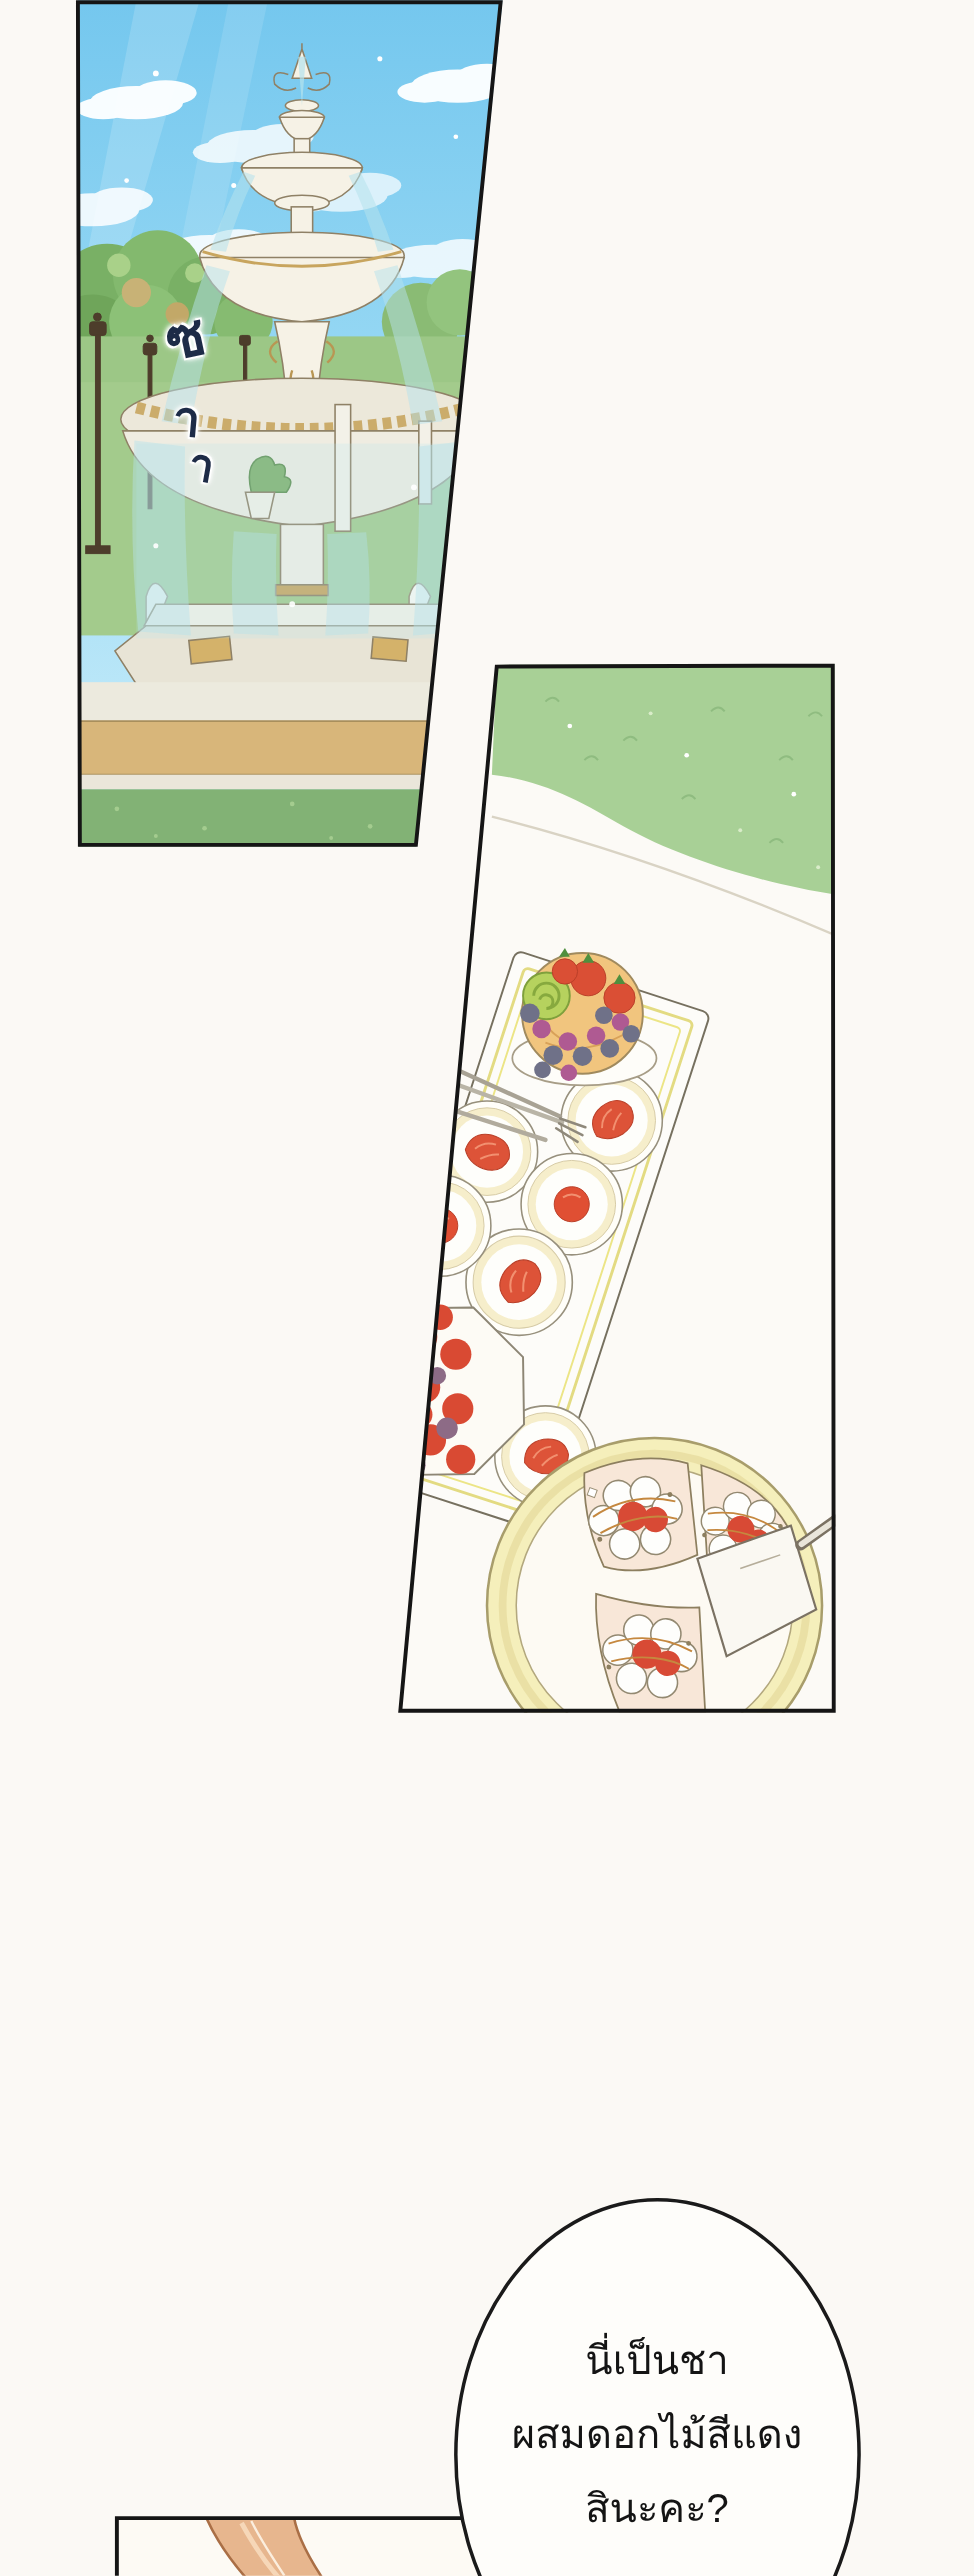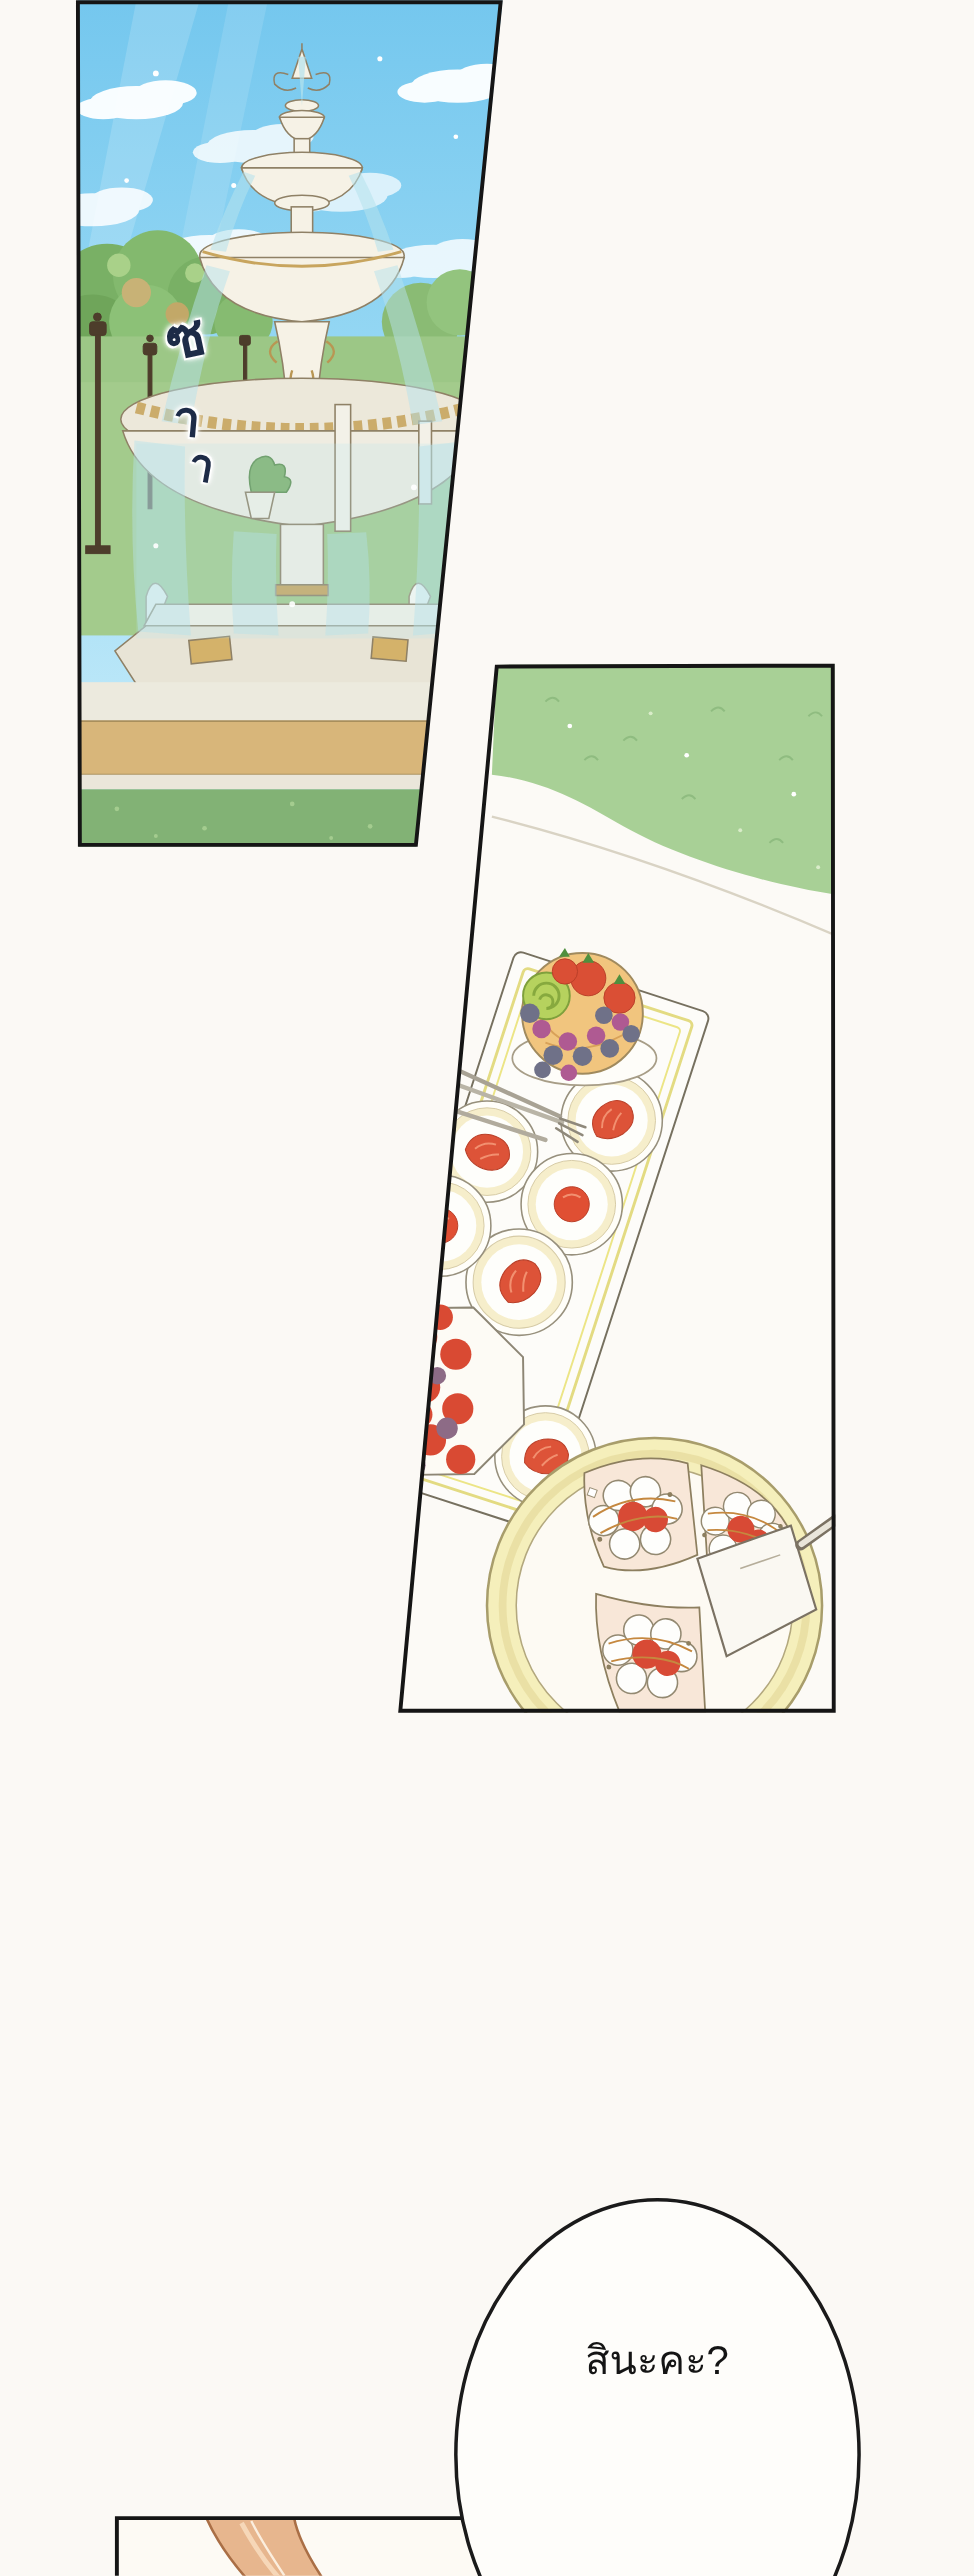--- a/index.html
+++ b/index.html
@@ -340,17 +340,19 @@
   <ellipse cx="675" cy="2520" rx="207" ry="262" fill="#fefdfa" stroke="#1a1a1a" stroke-width="3.6"></ellipse>
 </svg>
 
   <div class="sfx">
     <span class="s1">ซ</span>
     <span class="s2">า</span>
     <span class="s3">า</span>
   </div>
 
   <div class="bubble-text">
+    <div>นี่เป็นชา</div>
+    <div>ผสมดอกไม้สีแดง</div>
     <div>สินะคะ?</div>
   </div>
 
 </div>
 
 
 </body></html>

